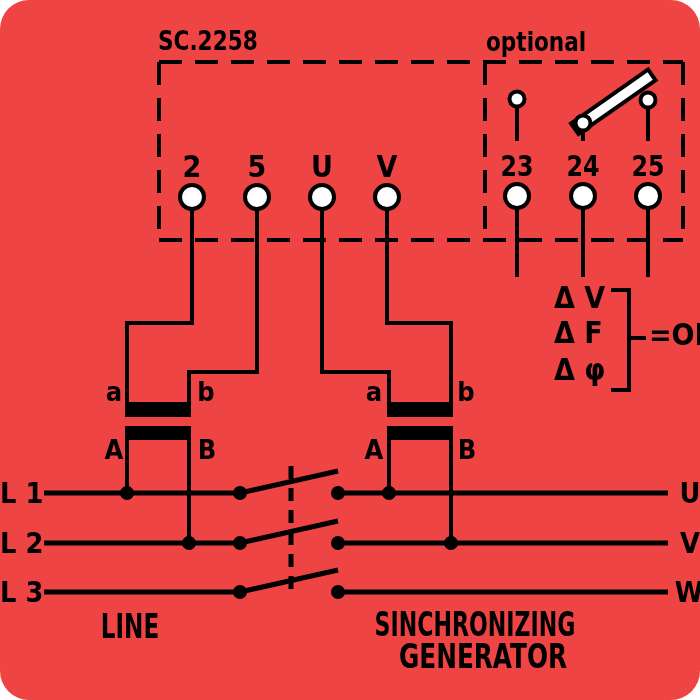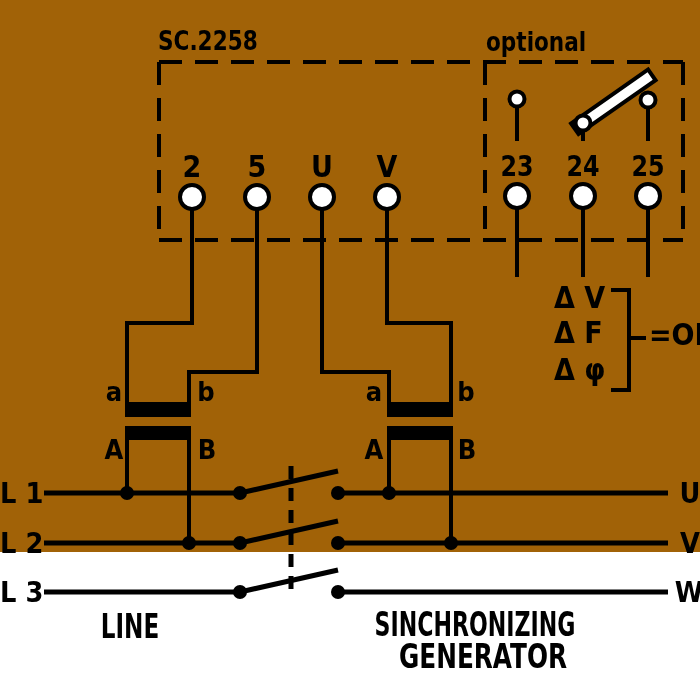--- a/index.html
+++ b/index.html
@@ -3,22 +3,23 @@
 <meta charset="utf-8">
 <style>
   html, body {
     margin: 0; padding: 0;
     width: 700px; height: 700px;
     background: #ffffff;
     overflow: hidden;
   }
   .canvas {
     position: relative;
-    width: 700px; height: 552px;
-    background: #a16207;
+    width: 700px; height: 700px;
+    background: #ef4444;
+    border-radius: 29px;
   }
   .canvas svg { position: absolute; left: 0; top: 0; }
   .t {
     position: absolute;
     font-family: "DejaVu Sans", "Liberation Sans", sans-serif;
     font-weight: bold;
     font-size: 27px;
     line-height: 1.15;
     color: #000;
     white-space: nowrap;

